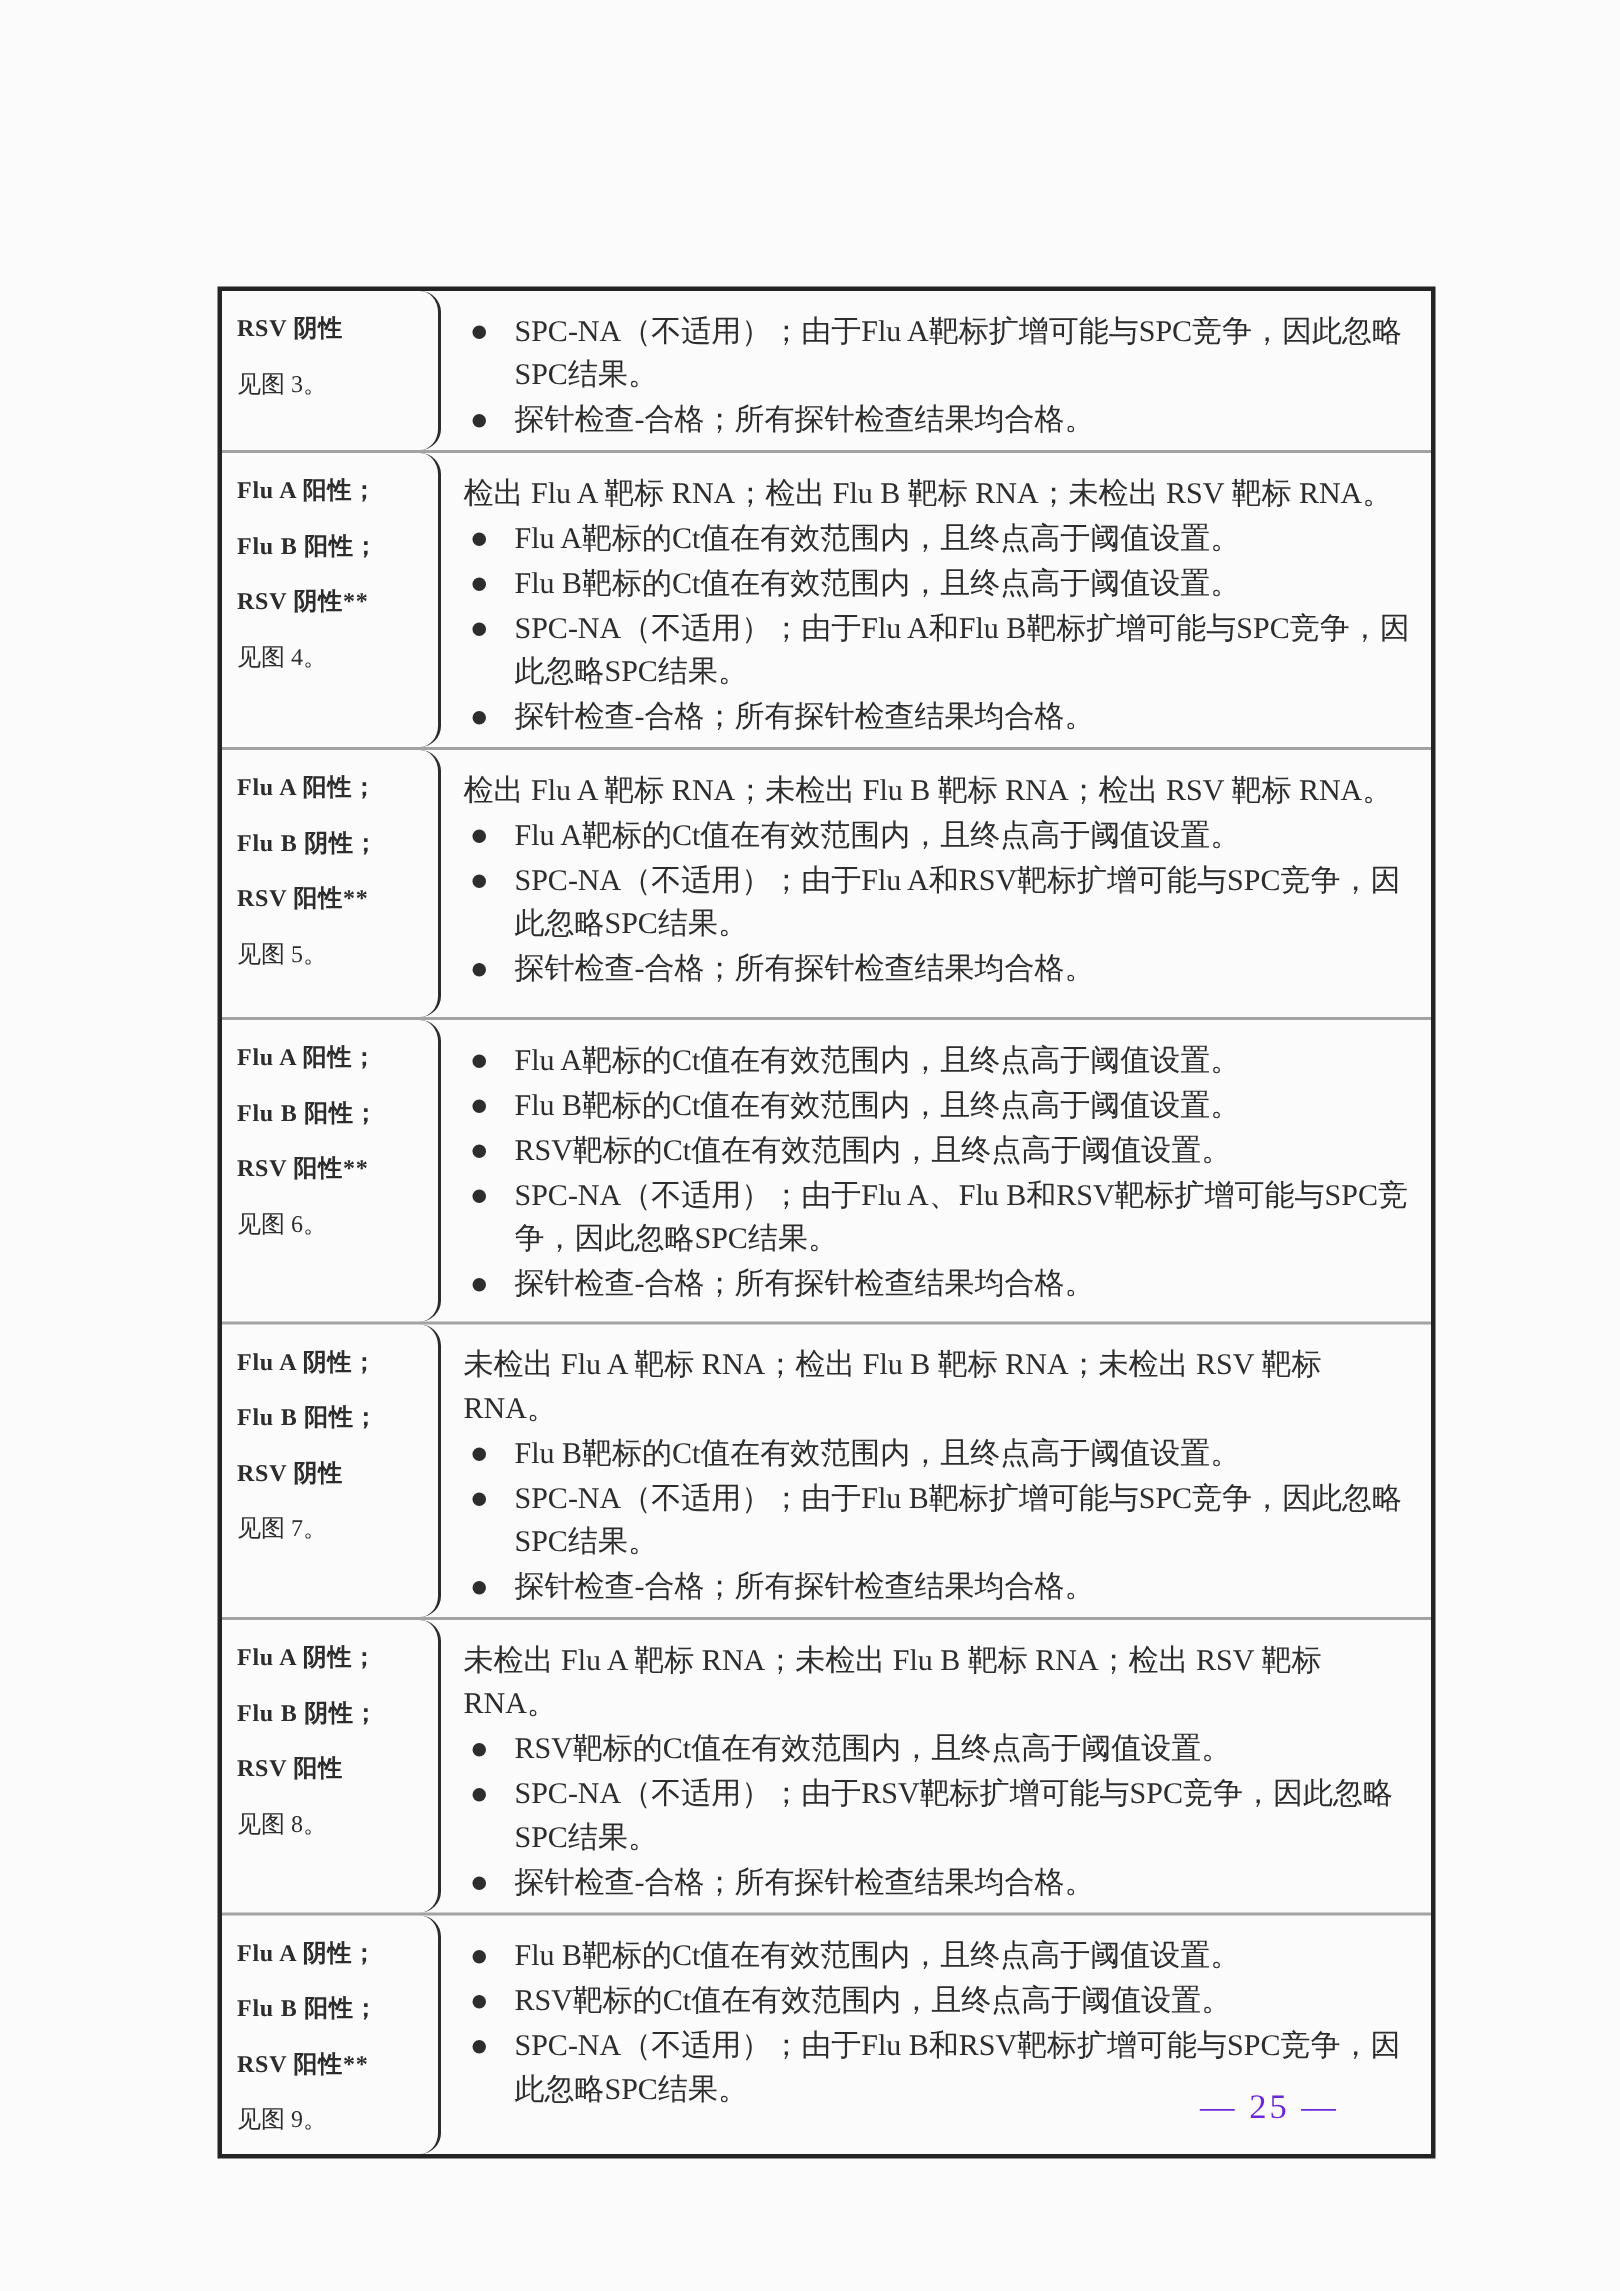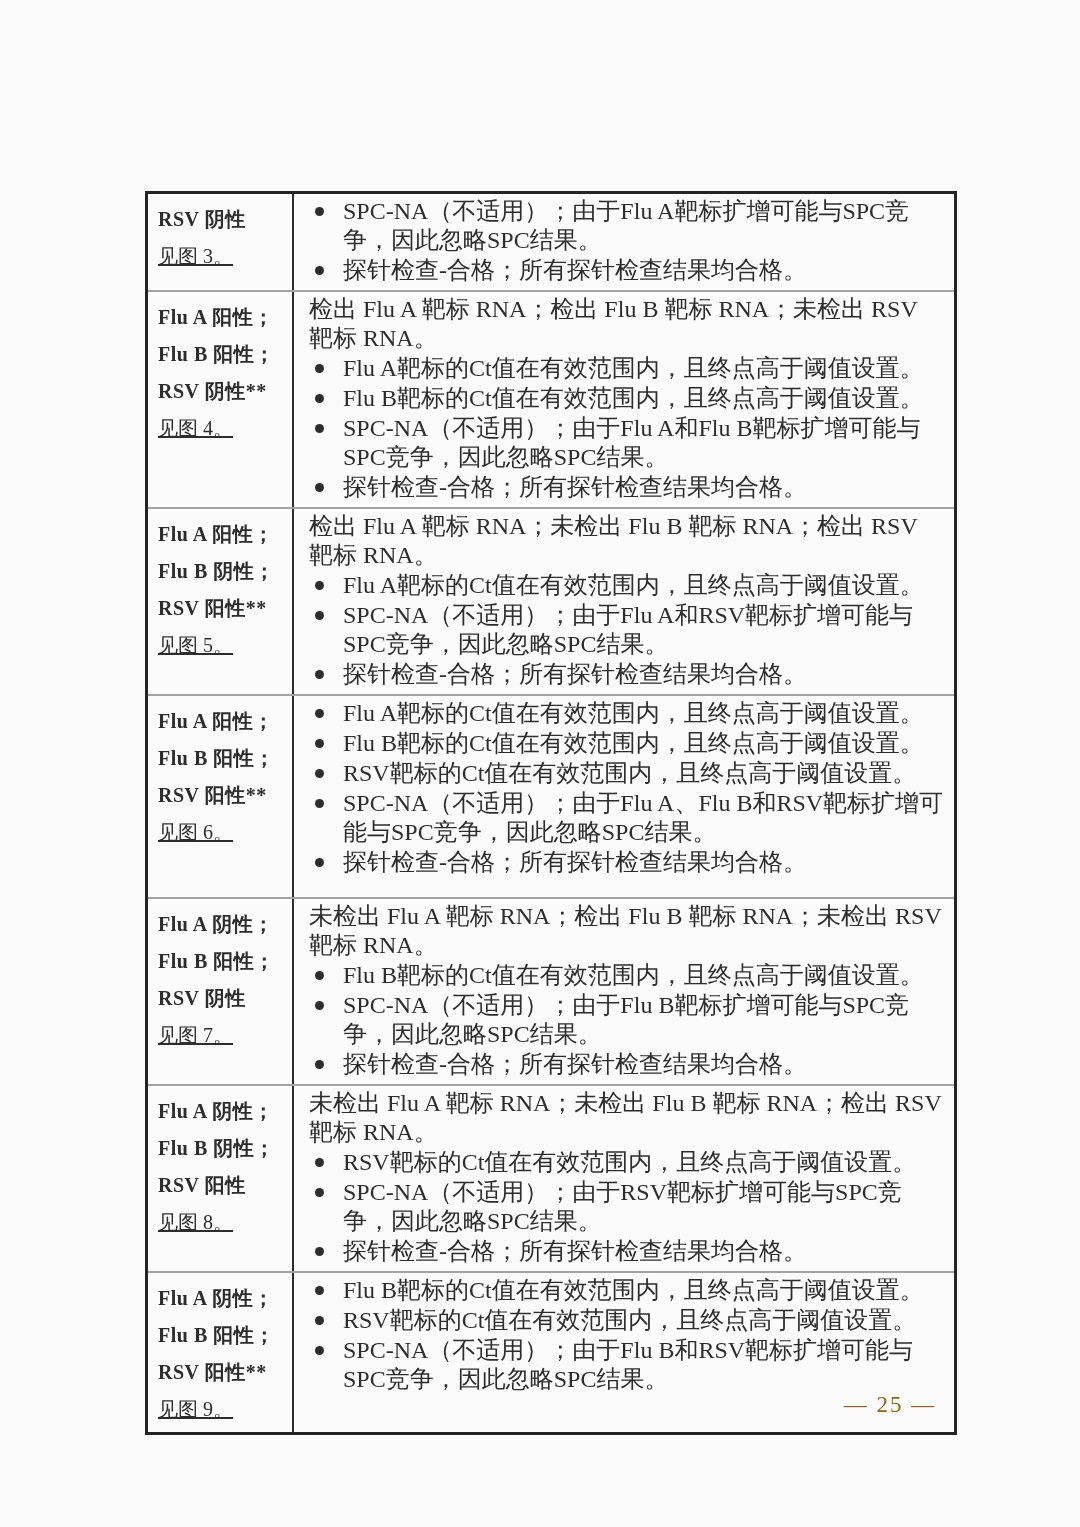--- a/index.html
+++ b/index.html
@@ -40,37 +40,37 @@
   .trow:nth-child(4){min-height:203px;}
   .trow:nth-child(5){min-height:147px;}
   .trow:nth-child(6){min-height:151px;}
   .trow:nth-child(7){min-height:155px;}
   .cell-left{
     width:146px;
     flex:0 0 146px;
     border-right:2px solid #2c2c2c;
     box-sizing:border-box;
     padding:7px 6px 4px 10px;
-    font-size:20px;
+    font-size:16px;
     line-height:37px;
+    border-radius:14px;
   }
   .label-line{
     font-weight:bold;
     letter-spacing:0.5px;
     white-space:nowrap;
   }
   .figure-line{
     font-weight:normal;
-    text-decoration:underline;
   }
   .cell-right{
     flex:1 1 auto;
     box-sizing:border-box;
-    padding:2px 10px 4px 14px;
-    font-size:24px;
+    padding:12px 10px 4px 14px;
+    font-size:20px;
     line-height:29px;
   }
   .intro{
     margin:1px 0 1px 1px;
   }
   .bullet{
     display:flex;
     align-items:flex-start;
     margin:1px 0;
   }
@@ -83,23 +83,22 @@
     margin:10px 19px 0 7px;
   }
   .btxt{
     flex:1 1 auto;
   }
   .page-number{
     position:absolute;
     left:800px;
     top:1392px;
     width:180px;
-    text-align:center;
     font-size:23px;
-    color:#a16207;
+    color:#6d28d9;
     letter-spacing:2px;
   }
 </style>
 </head>
 <body>
 
 <div class="page">
   <div class="doc-table">
       <div class="trow">
         <div class="cell-left">

